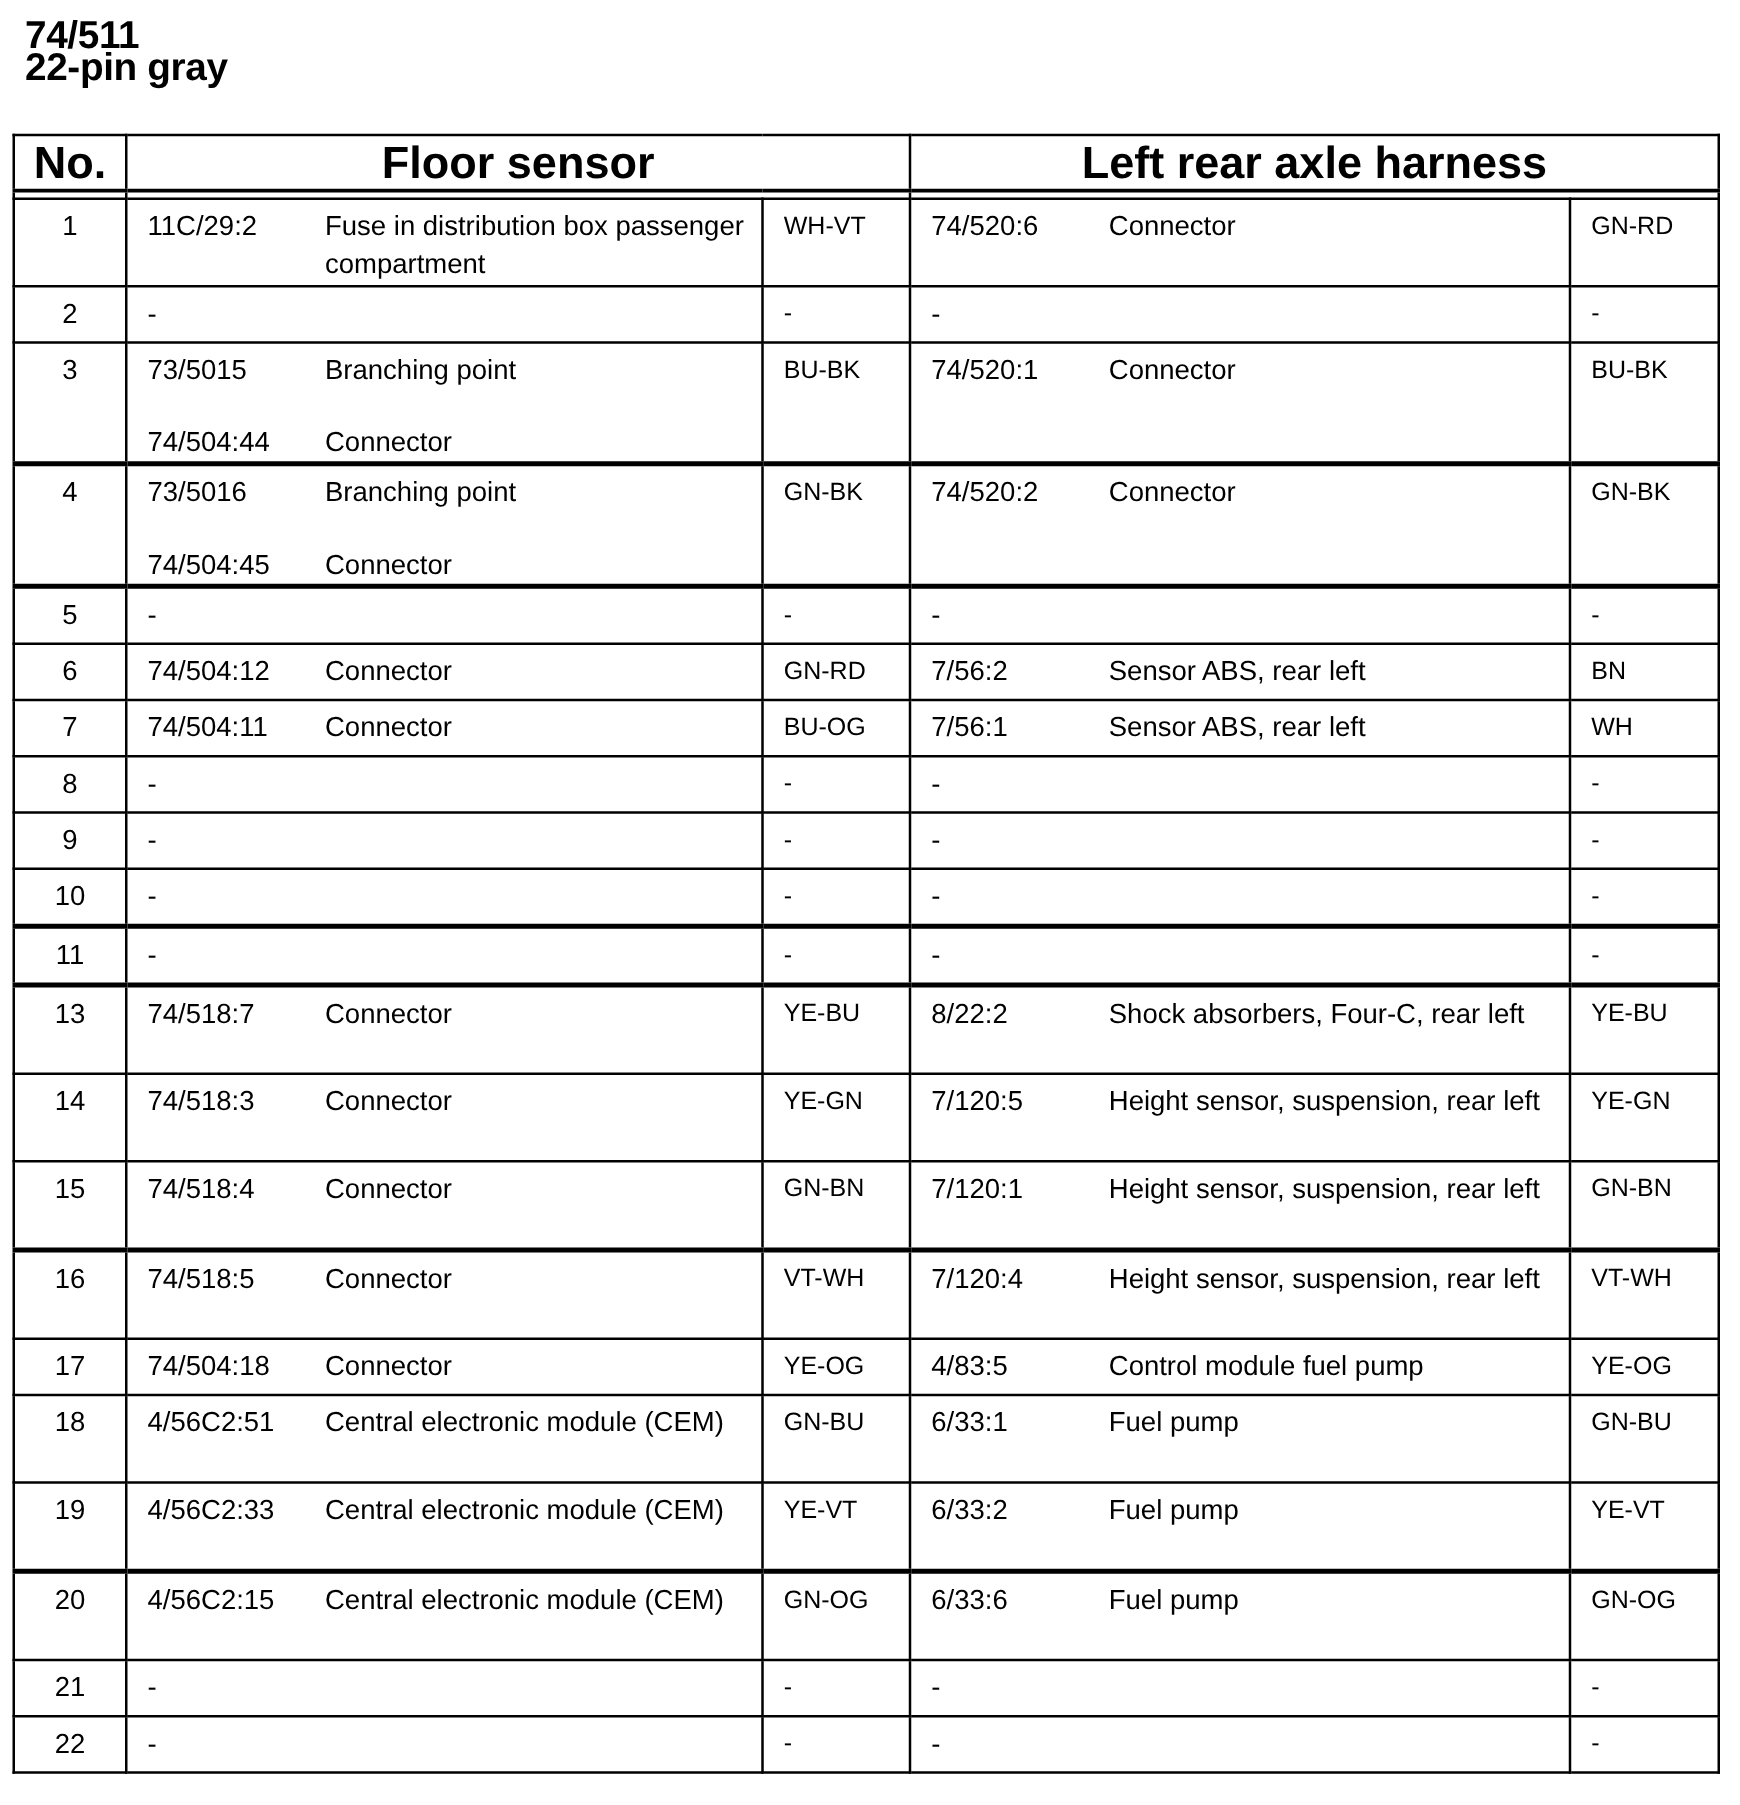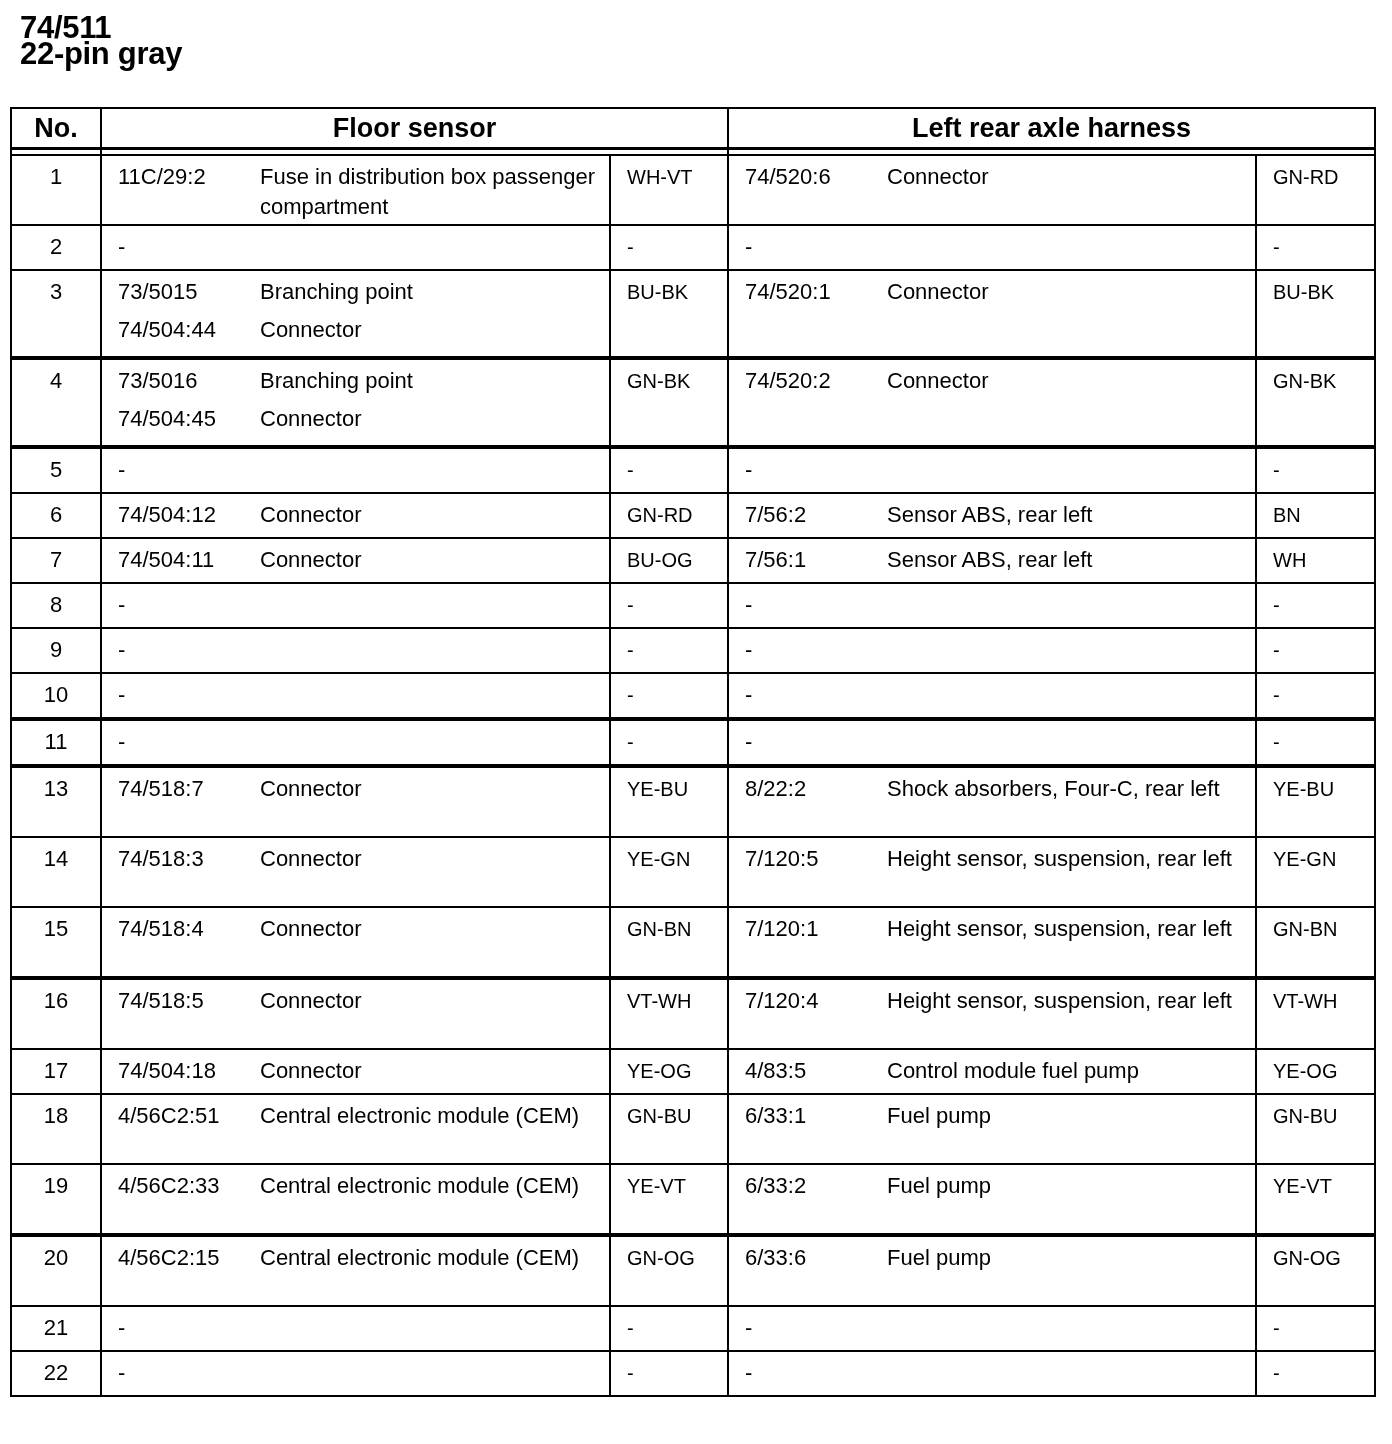--- a/index.html
+++ b/index.html
@@ -2,29 +2,29 @@
 <html><head>
 <meta charset="utf-8">
 <style>
   html, body { margin:0; padding:0; background:#ffffff; }
   body { width:1392px; height:1444px; position:relative; font-family:"Liberation Sans", sans-serif; color:#000; overflow:hidden; }
   .title { position:absolute; left:20px; font-weight:bold; font-size:31px; line-height:36px; letter-spacing:-0.3px; }
   #t1 { top:10px; }
   #t2 { top:36px; }
   table { position:absolute; left:10px; top:107px; width:1364px; border-collapse:collapse; table-layout:fixed; font-size:22px; }
   td, th { border:2px solid #000; padding:0; vertical-align:top; }
-  th { font-size:27px; font-weight:bold; height:38px; text-align:center; vertical-align:middle; border-bottom:3px solid #000; }
+  th { font-size:36px; font-weight:bold; height:38px; text-align:center; vertical-align:middle; border-bottom:3px solid #000; }
   tr.sep td { height:4px; padding:0; border-top:3px solid #000; border-bottom:2px solid #000; }
   td.no { text-align:center; padding-top:6px; }
   td.fl, td.rl { padding:6px 0 0 16px; }
   td.col { padding:6px 0 0 16px; font-size:20px;margin-top:25px; }
   .entry { display:flex; line-height:30px; }
   .code { width:142px; flex:none; }
   .desc { flex:1; }
-  .entry + .entry { margin-top:8px; }
+  .entry + .entry { margin-top:28px; }
   td.no, td.fl, td.rl, td.col { line-height:30px; }
   tr.thick td { border-bottom:4px solid #000; }
   tr.r-h1 td { height:37px; }
   tr.r-h2 td { height:62px; }
   tr.r-h3 td { height:79px; }
 </style>
 </head>
 <body>
 
 <div class="title" id="t1">74/511</div>

